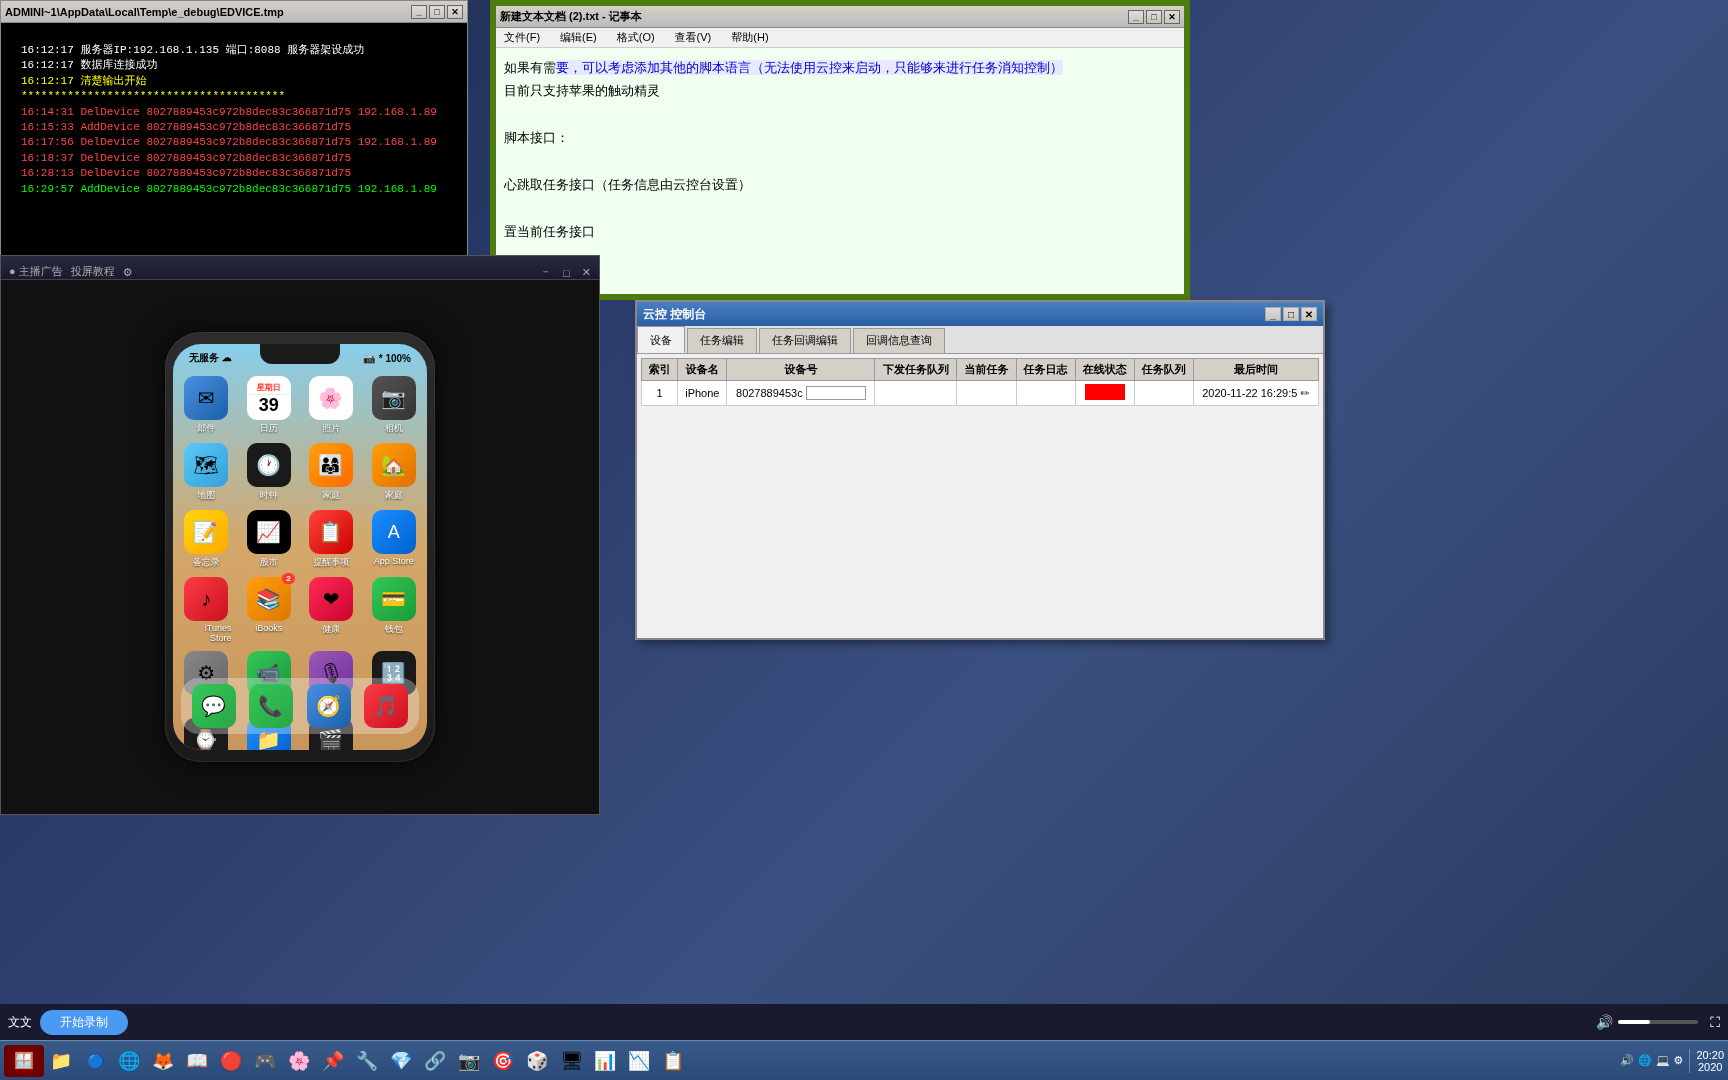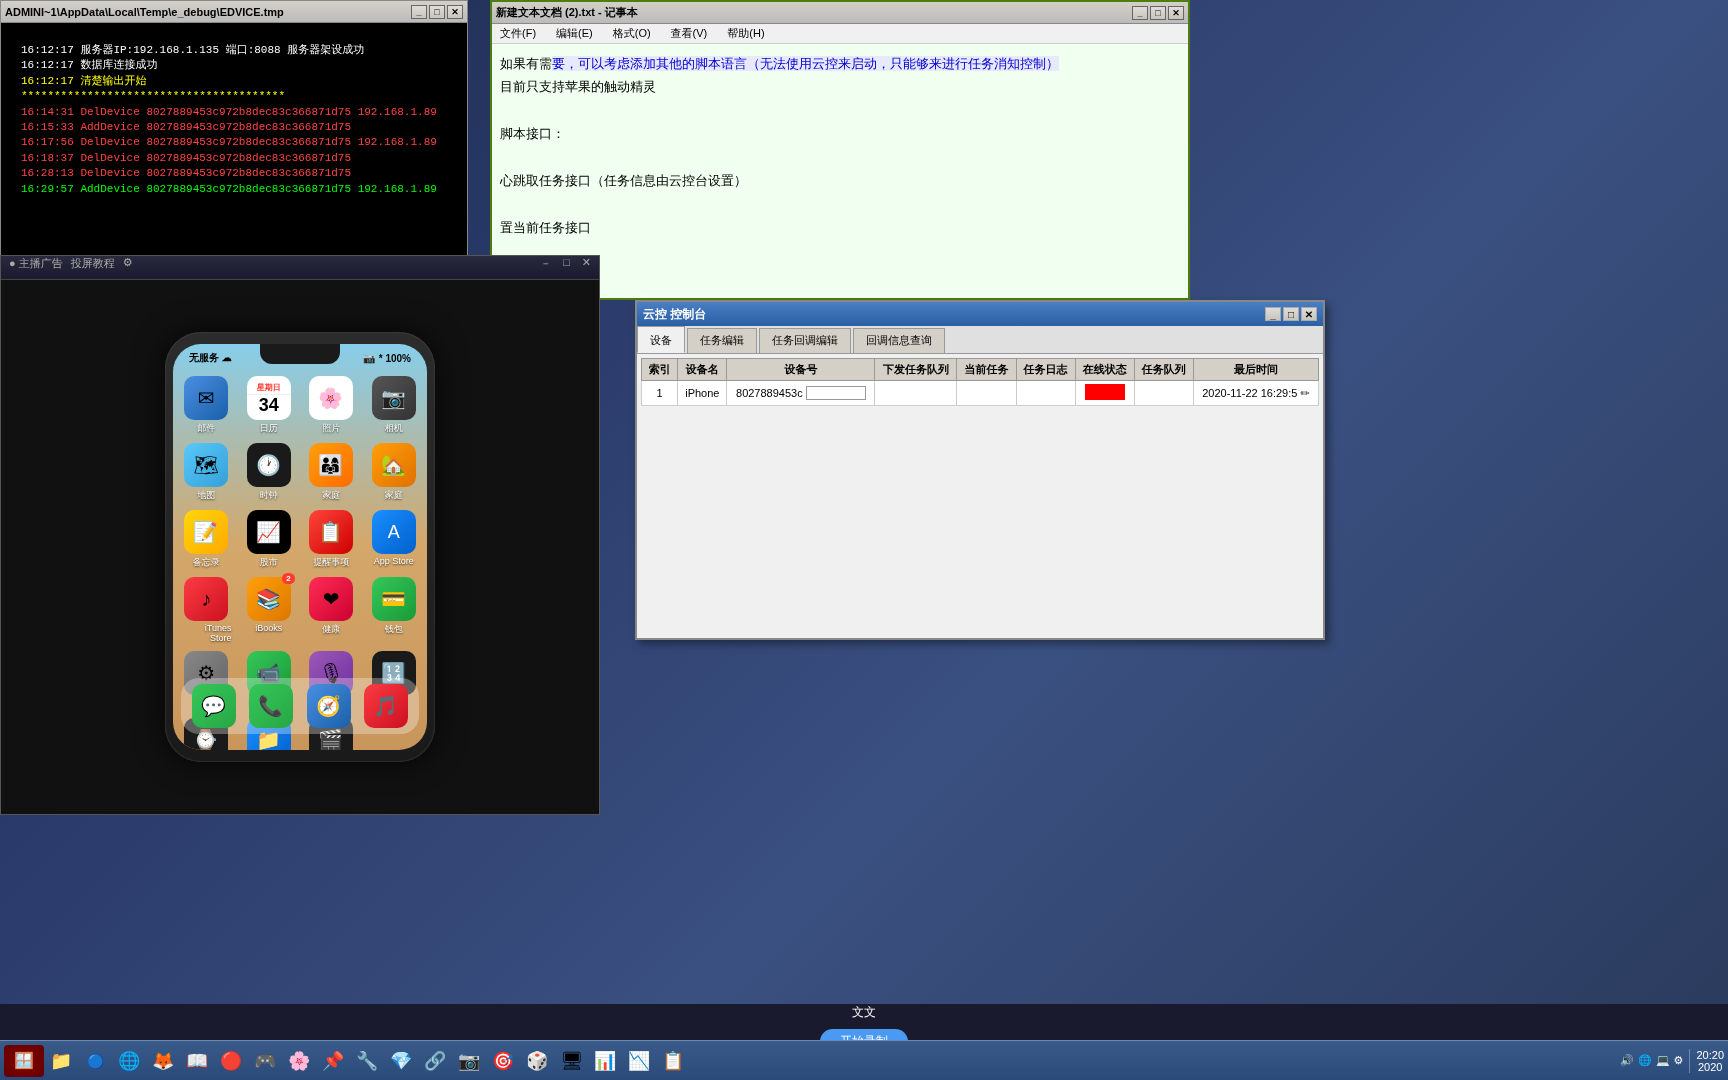--- a/index.html
+++ b/index.html
@@ -76,21 +76,21 @@
     .t-green { color: #00ff00; }
 
     
     .notepad-window {
       position: absolute;
       top: 0;
       left: 490px;
       width: 700px;
       height: 300px;
       background: #fff;
-      border: 2px solid #4d7c0f;
+      border: 6px solid #4d7c0f;
     }
     .notepad-menubar {
       background: #f0f0f0;
       height: 20px;
       display: flex;
       align-items: center;
       padding: 0 4px;
       font-size: 11px;
       border-bottom: 1px solid #ccc;
       gap: 12px;
@@ -120,21 +120,21 @@
       left: 0;
       width: 600px;
       height: 560px;
       background: #1a1a2e;
       border: 1px solid #555;
     }
     .iphone-toolbar {
       background: linear-gradient(180deg, #2a2a3e 0%, #1a1a2e 100%);
       height: 24px;
       display: flex;
-      align-items: flex-start;
+      align-items: flex-end;
       padding: 0 8px;
       font-size: 11px;
       color: #aaa;
       border-bottom: 1px solid #444;
       gap: 8px;
     }
     .iphone-screen-area {
       display: flex;
       align-items: center;
       justify-content: center;
@@ -395,23 +395,22 @@
     
     .bottom-control {
       position: absolute;
       bottom: 40px;
       left: 0;
       right: 0;
       height: 36px;
       background: #1a1a2e;
       display: flex;
       align-items: center;
-      padding: 0 8px;
+      padding: 17px 8px;
       gap: 8px;
-      flex-direction: column;
     }
     .bottom-text {
       color: #fff;
       font-size: 12px;
     }
     .record-btn {
       background: #4a9af4;
       color: #fff;
       border: none;
       border-radius: 14px;
@@ -552,21 +551,21 @@
         <div class="iphone-home">
 
           <div class="app-grid">
             <div class="app-icon">
               <div class="app-icon-img app-mail">✉</div>
               <span class="app-icon-label">邮件</span>
             </div>
             <div class="app-icon">
               <div class="app-icon-img" style="background:#fff;color:#000;font-size:14px;font-weight:bold;flex-direction:column;display:flex;align-items:center;justify-content:center;">
                 <div style="font-size:8px;color:#ff3b30;width:100%;text-align:center;border-bottom:1px solid #eee;padding:1px;">星期日</div>
-                <div style="font-size:18px;color:#000;">34</div>
+                <div style="font-size:18px;color:#000;">39</div>
               </div>
               <span class="app-icon-label">日历</span>
             </div>
             <div class="app-icon">
               <div class="app-icon-img" style="background:#fff;">🌸</div>
               <span class="app-icon-label">照片</span>
             </div>
             <div class="app-icon">
               <div class="app-icon-img app-camera">📷</div>
               <span class="app-icon-label">相机</span>

